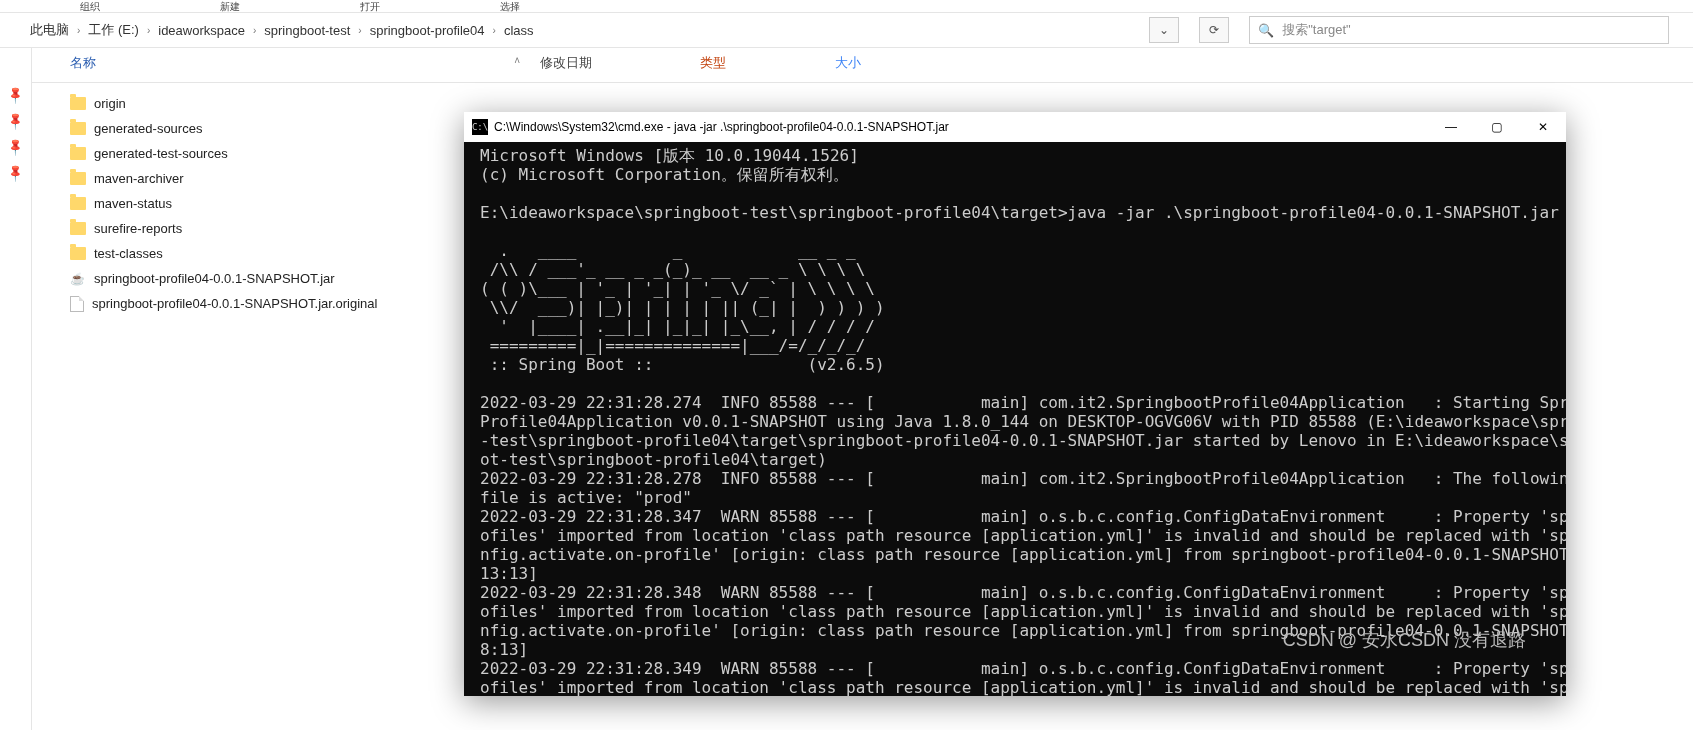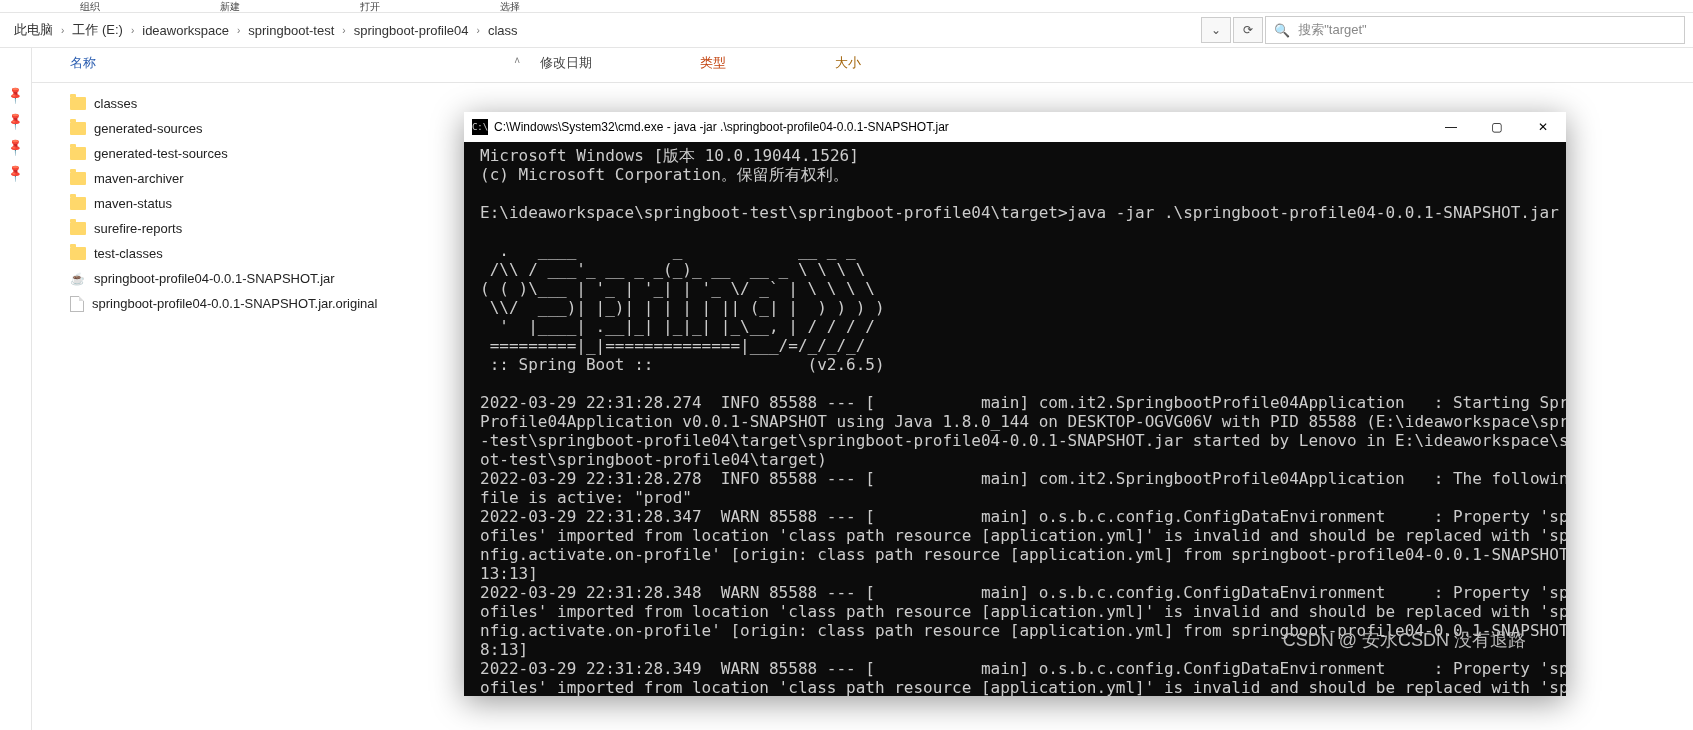--- a/index.html
+++ b/index.html
@@ -1,39 +1,39 @@
 <!DOCTYPE html>
 <html><head>
   <meta charset="utf-8">
   <style>
     * { margin: 0; padding: 0; box-sizing: border-box; font-family: "Microsoft YaHei", "Segoe UI", sans-serif; }
     body { background: #fff; width: 1693px; height: 730px; overflow: hidden; position: relative; }
     
     .ribbon-tabs { height: 12px; background: #fff; display: flex; gap: 120px; padding-left: 80px; color: #444; font-size: 10px; }
     .ribbon-tabs span { }
     
-    .breadcrumb-bar { height: 36px; border-top: 1px solid #e5e5e5; border-bottom: 1px solid #e5e5e5; display: flex; align-items: center; padding: 0 8px; gap: 2px; }
+    .breadcrumb-bar { height: 36px; border-top: 1px solid #e5e5e5; border-bottom: 1px solid #e5e5e5; display: flex; align-items: center; padding: 0 24px; gap: 20px; }
     .breadcrumbs { display: flex; align-items: center; gap: 2px; font-size: 13px; color: #333; flex:1; }
     .breadcrumbs .crumb { padding: 4px 6px; cursor: default; }
     .breadcrumbs .sep { color: #777; font-size: 10px; }
     .bc-btn { width: 30px; height: 26px; border: 1px solid #ccc; background: #f8f8f8; display: flex; align-items: center; justify-content: center; color: #555; font-size: 12px; }
     .search-box { width: 420px; height: 28px; border: 1px solid #ccc; display: flex; align-items: center; padding: 0 8px; color: #888; font-size: 13px; gap: 8px; }
     .search-box .mag { color: #666; }
     
     .main-area { display: flex; height: calc(730px - 12px - 36px); }
     .quick-access { width: 32px; background: #fff; border-right: 1px solid #e5e5e5; padding-top: 40px; display: flex; flex-direction: column; gap: 12px; align-items:center; }
     .pin { color: #5b8cc3; font-size: 12px; transform: rotate(-45deg); }
     
     .file-panel { flex:1; position: relative; }
     .columns-header { display: flex; padding: 6px 0 10px 38px; border-bottom: 1px solid #e5e5e5; font-size: 13px; color: #2a5db0; }
     .col-name { width: 470px; position: relative; }
     .sort-caret { position: absolute; right: 20px; top: 1px; color: #777; font-size: 10px; }
     .col-date { width: 160px; color: #444; }
     .col-type { width: 135px; color: #c2410c; }
-    .col-size { width: 120px; color: #a16207; }
+    .col-size { width: 120px; color: #3b82f6; }
     
     .file-list { padding: 8px 0 0 38px; font-size: 13px; color: #222; }
     .file-row { display: flex; align-items: center; height: 25px; gap: 8px; }
     .folder-icon { width: 16px; height: 13px; background: #ffd86b; border-radius: 1px; position: relative; display:inline-block; }
     .folder-icon::before { content:""; position:absolute; top:-3px; left:0; width:6px; height:3px; background:#ffd86b; border-radius:1px 1px 0 0;}
     .jar-icon { width:16px; height:16px; display:inline-flex; align-items:center; justify-content:center; font-size:12px; color:#d96a2b; }
     .file-icon { width:14px; height:16px; border:1px solid #bbb; background:#fff; display:inline-block; position:relative; }
     .file-icon::after{ content:""; position:absolute; top:-1px; right:-1px; border-top:5px solid #fff; border-left:5px solid #ddd;}
     
     
@@ -88,21 +88,21 @@
   <div class="file-panel">
     <div class="columns-header">
       <div class="col-name"><span>名称</span><span class="sort-caret">˄</span></div>
       <div class="col-date">修改日期</div>
       <div class="col-type">类型</div>
       <div class="col-size">大小</div>
     </div>
     <div class="file-list" id="file-list">
         <div class="file-row">
           <span class="folder-icon"></span>
-          <span>classes</span>
+          <span>origin</span>
         </div>
         <div class="file-row">
           <span class="folder-icon"></span>
           <span>generated-sources</span>
         </div>
         <div class="file-row">
           <span class="folder-icon"></span>
           <span>generated-test-sources</span>
         </div>
         <div class="file-row">

